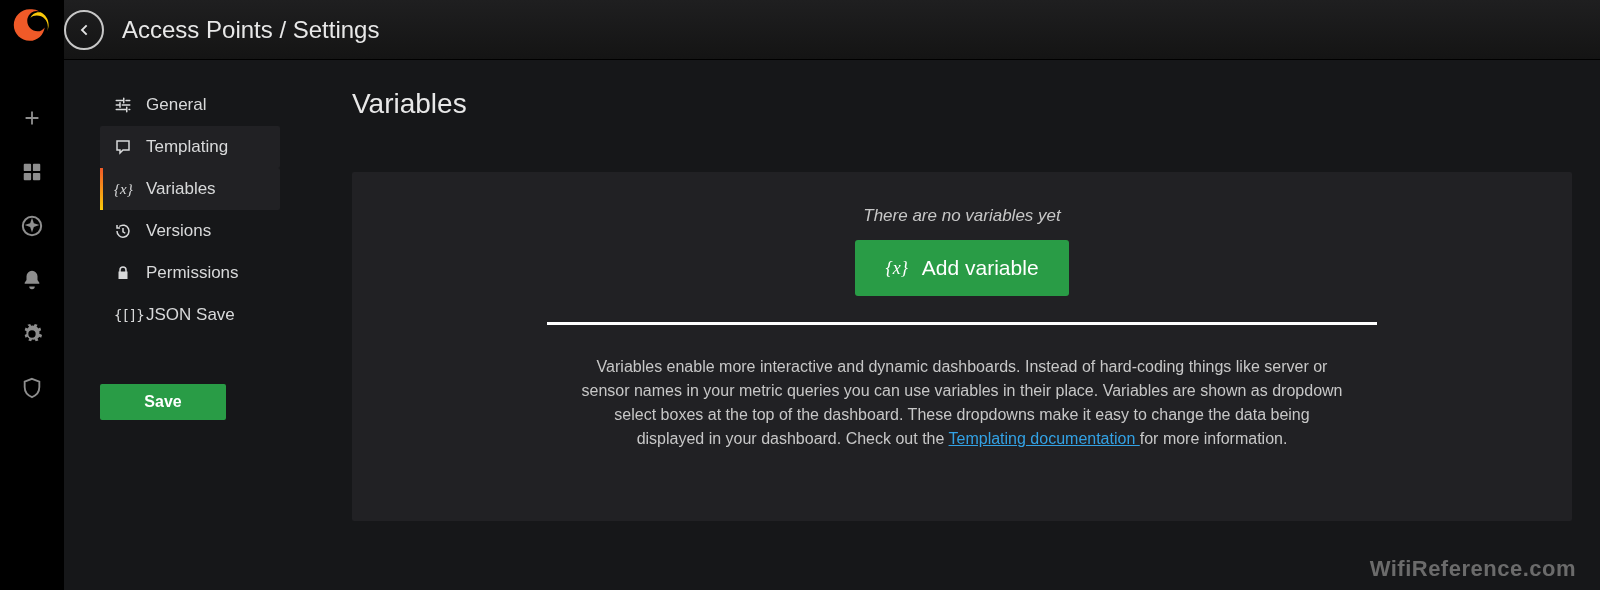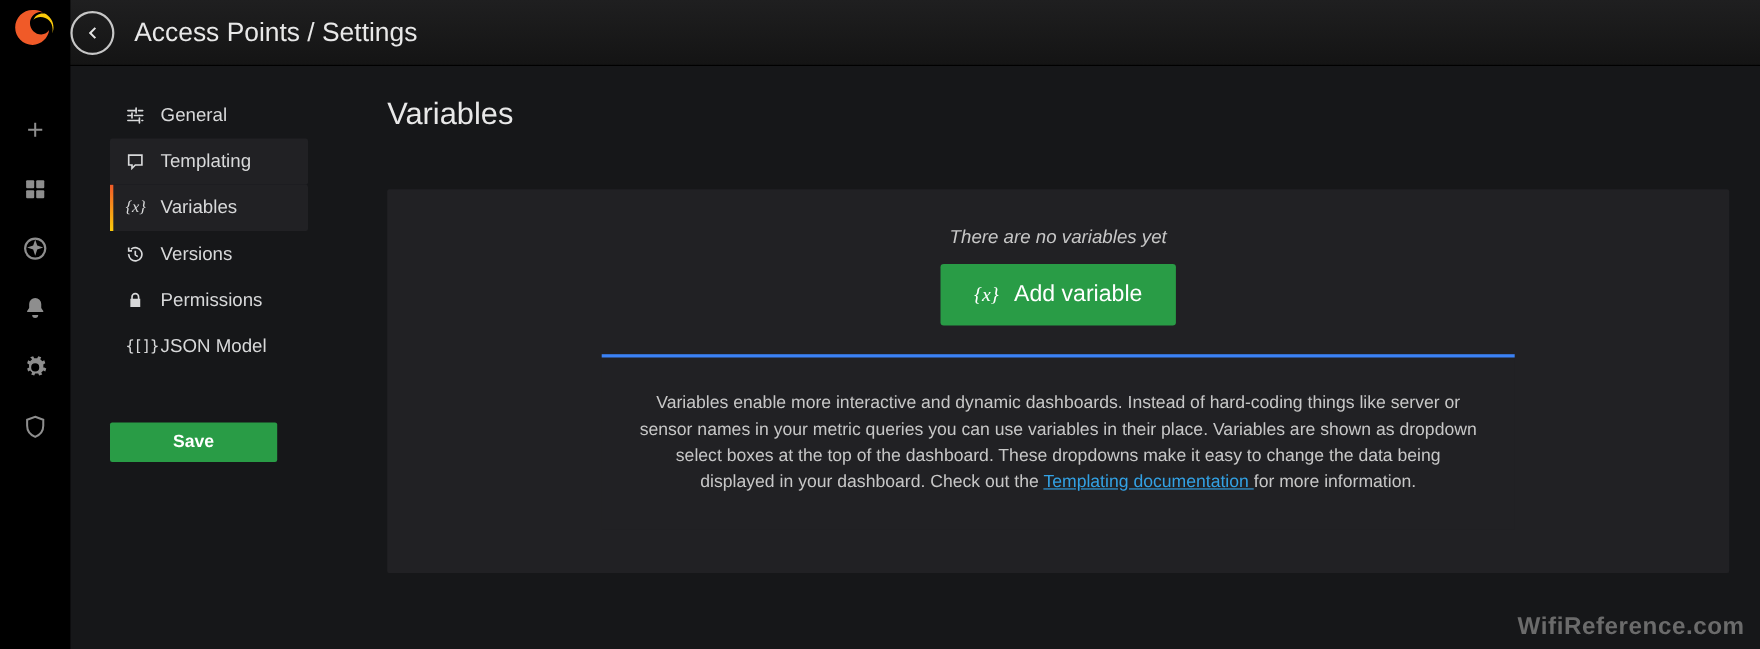--- a/index.html
+++ b/index.html
@@ -83,21 +83,21 @@
   }
   .side-item.active::before {
     content:""; position:absolute; left:0; top:0; bottom:0; width:3px;
     background: linear-gradient(180deg,#F05A28 0%,#FBCA0A 100%);
   }
   .side-item.hover-bg { background:#212124; }
   .side-buttons {
     margin-top: 48px;
   }
   .btn {
-    width: 152px; height: 36px;
+    width: 126px; height: 36px;
     display:flex; align-items:center; justify-content:center;
     font-size: 16px;
     border-radius: 2px;
     cursor:pointer;
     border: none;
   }
   .btn-green {
     background:#299c46; color:#fff; font-weight:600;
   }
   .btn-dark {
@@ -128,34 +128,34 @@
   .add-btn {
     margin: 0 auto 26px auto;
     background:#299c46; color:#fff;
     display:flex; align-items:center; justify-content:center;
     height: 56px; width: 214px;
     border-radius:3px; font-size: 21px; font-weight:500;
     cursor:pointer;
   }
   .add-btn .icon-slot { margin-right: 14px; font-style:italic; font-family:Georgia,serif; }
   .info-box {
-    border-top: 3px solid #3b82f6;
+    border-top: 3px solid #ffffff;
     background:#212124;
     width: 830px;
     margin: 0 auto;
     padding: 30px 34px;
     text-align:center;
     color:#c7c7c7;
     font-size: 16px;
     line-height: 1.5;
   }
   .info-box a { color:#33a2e5; text-decoration: underline; cursor:pointer; }
 
   .watermark {
-    position:absolute; right: 14px; bottom: 8px;
+    position:absolute; right: 24px; bottom: 8px;
     font-size: 22px; color:#6b6b6b; font-weight:600;
     letter-spacing: 0.5px;
   }
 </style>
 </head>
 <body>
 
 <div class="rail">
   <div class="logo">
     <svg viewBox="0 0 48 48">
@@ -243,21 +243,21 @@
     <div class="side-item">
       <span class="icon-slot">
         <svg viewBox="0 0 24 24">
             <path fill="currentColor" d="M7 10V8a5 5 0 0 1 10 0v2h1v10H6V10h1zm2 0h6V8a3 3 0 0 0-6 0v2z"></path>
           </svg>
       </span>
       <span>Permissions</span>
     </div>
     <div class="side-item">
       <span class="icon-slot" style="font-family:monospace;font-size:14px;letter-spacing:-1px;">{[]}</span>
-      <span>JSON Model</span>
+      <span>JSON Save</span>
     </div>
 
     <div class="side-buttons">
       <button class="btn btn-green">Save</button>
     </div>
   </div>
 
   <div class="main">
     <div class="page-title">Variables</div>
     <div class="panel">

